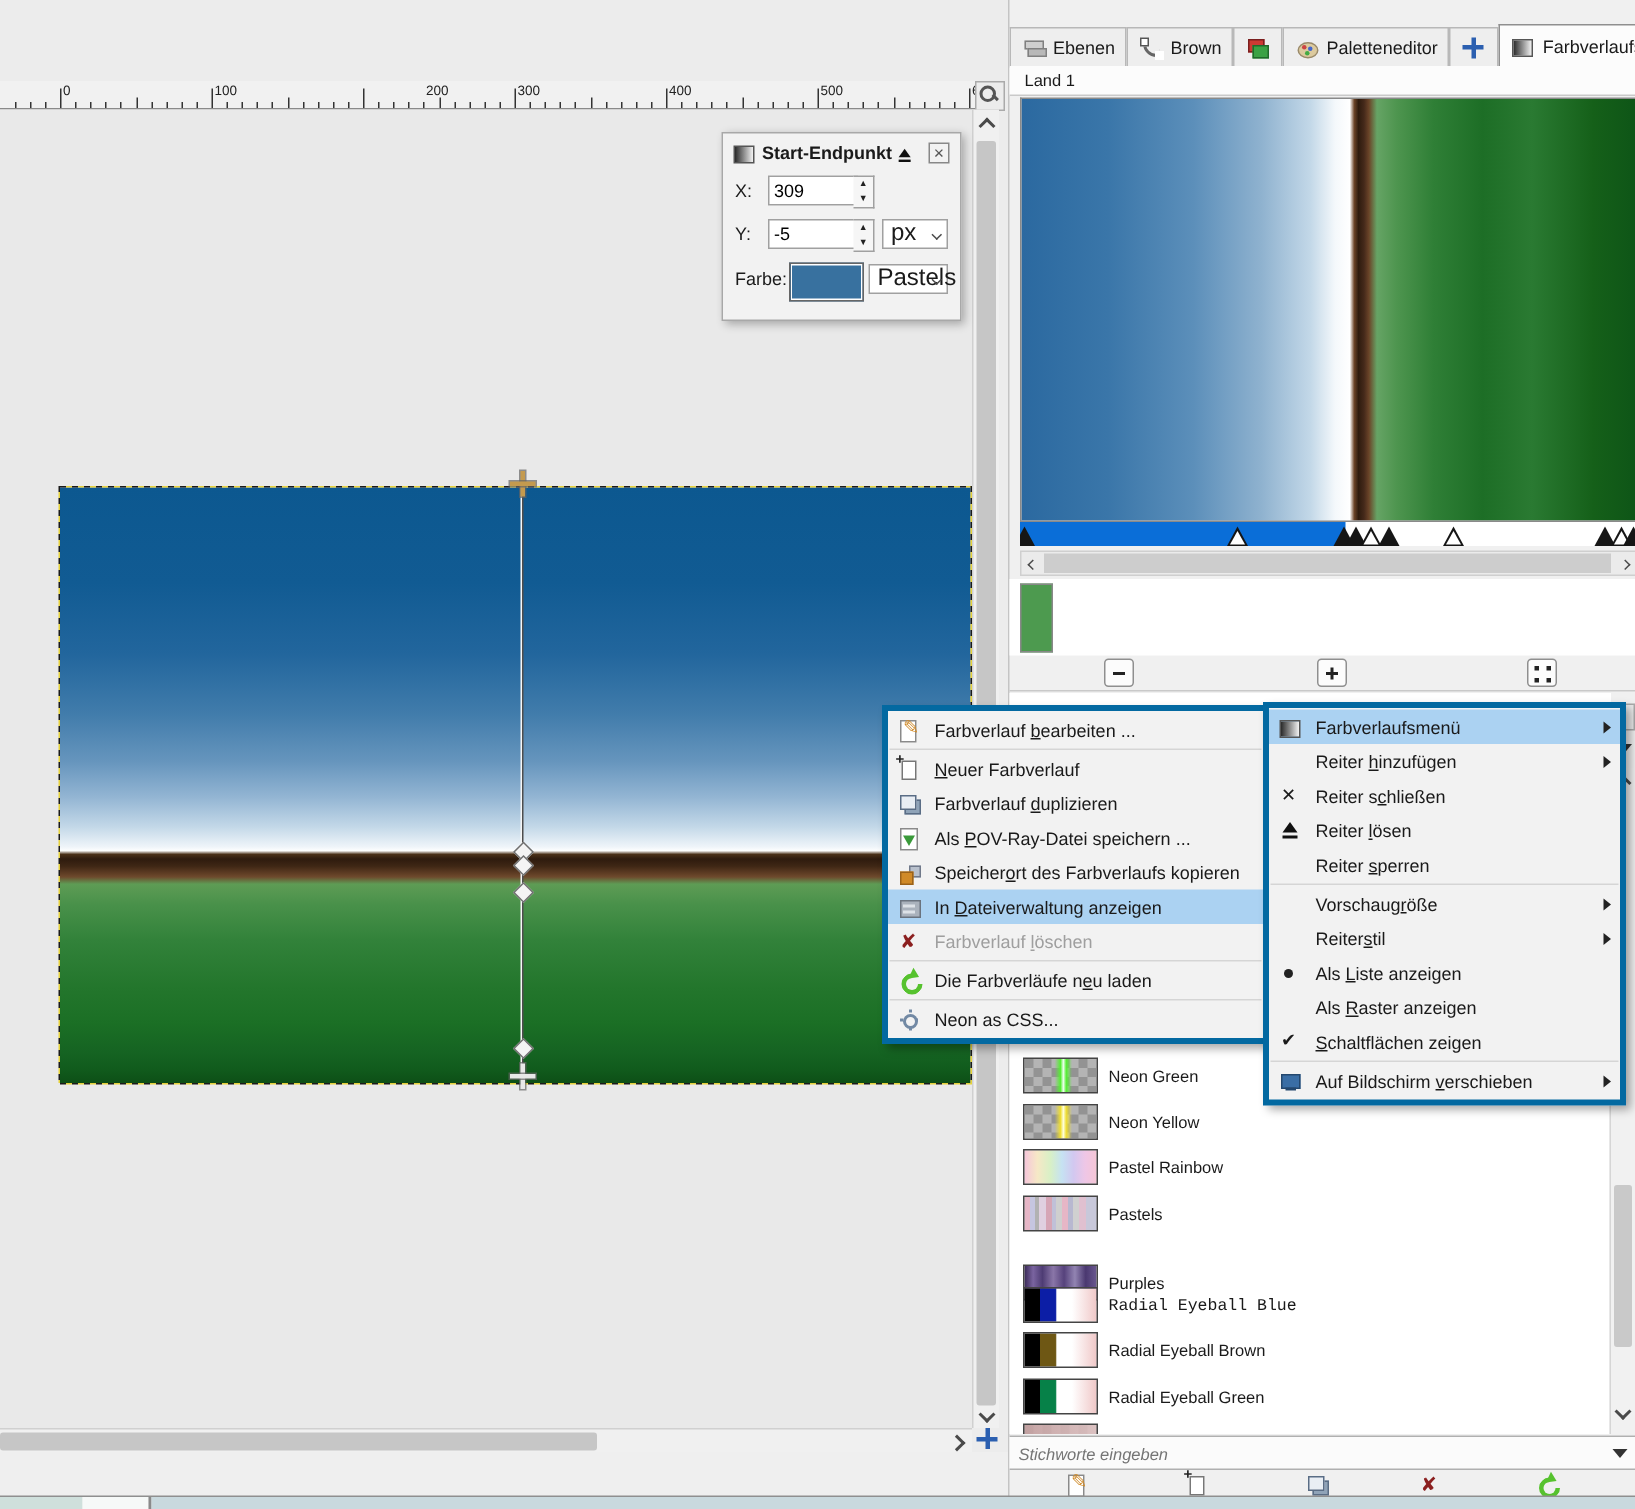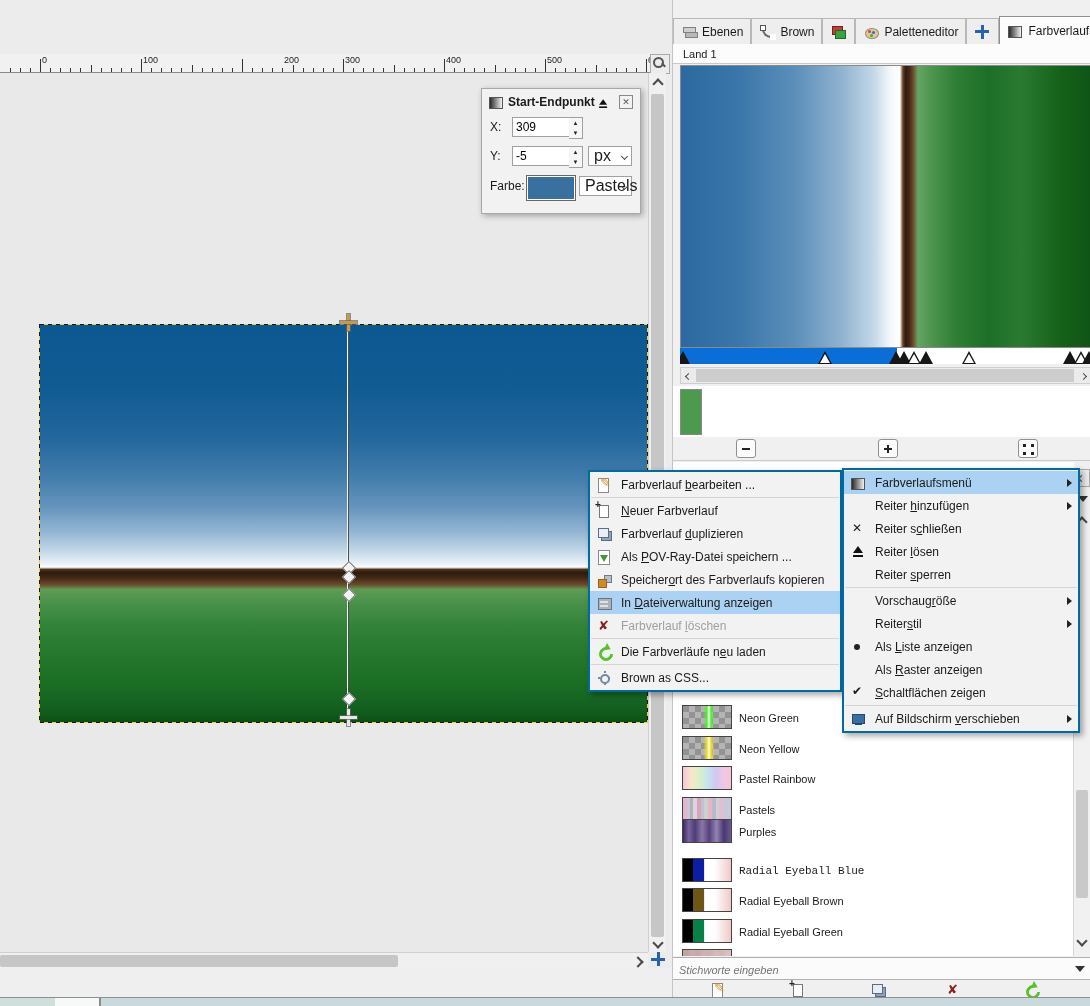--- a/index.html
+++ b/index.html
@@ -114,21 +114,21 @@
   #list-scroll{position:absolute;right:0;top:512px;width:17px;height:444px;background:#f1f1f1;border-left:1px solid #d6d6d6}
   #list-scroll .thumb{position:absolute;left:2px;top:278px;width:12px;height:108px;background:#c9c9c9;border-radius:2px}
   #panel-menu-btn{position:absolute;right:1px;top:469px;width:15px;height:16px;background:#ececec;border:1px solid #aaa;display:flex;align-items:center;justify-content:center}
   #panel-dd-btn{position:absolute;right:3px;top:496px;width:0;height:0;border-left:5px solid transparent;border-right:5px solid transparent;border-top:6px solid #333}
   #filter-row{position:absolute;left:0;top:957px;width:418px;height:23px;background:#fbfbfb;border-top:1px solid #b0b0b0;border-bottom:1px solid #b0b0b0;box-sizing:border-box}
   #filter-input{position:absolute;left:4px;top:2px;width:380px;height:17px;border:none;outline:none;background:transparent;font-family:"Liberation Sans",sans-serif;font-size:11px;font-style:italic;color:#6f6f6f}
   #filter-dd{position:absolute;right:6px;top:8px;width:0;height:0;border-left:5px solid transparent;border-right:5px solid transparent;border-top:6px solid #333}
   #footer-btns{position:absolute;left:0;top:980px;width:418px;height:20px}
   #footer-btns .ic{position:absolute;top:2px}
   
-  .menu{position:absolute;background:#f2f2f2;border:2px solid #0369a1;box-shadow:3px 3px 6px rgba(0,0,0,.35);z-index:60;padding:1px 0}
+  .menu{position:absolute;background:#f2f2f2;border:4px solid #0369a1;box-shadow:3px 3px 6px rgba(0,0,0,.35);z-index:60;padding:1px 0}
   .mrow{height:23px;display:flex;align-items:center;padding:0 6px 0 6px;gap:8px;font-size:12px;white-space:nowrap}
   .mrow .lbl{flex:1 1 auto}
   .mrow.hl{background:#abd2f2}
   .mrow.dis{color:#9f9f9f}
   .msep{height:1px;background:#d5d5d5;margin:1px 1px}
   .subarrow{width:0;height:0;border-top:4px solid transparent;border-bottom:4px solid transparent;border-left:5px solid #222;margin-left:6px}
   
   #start-dialog{left:481px;top:88px;width:158px;height:124px;background:#f2f2f2;border:1px solid #a8a8a8;box-shadow:2px 2px 6px rgba(0,0,0,.3);z-index:50}
   #sd-title{position:absolute;left:6px;top:5px;display:flex;align-items:center;gap:5px;font-weight:bold;font-size:12px}
   #sd-eject{position:absolute;right:28px;top:7px;transform:scale(.8)}
@@ -349,21 +349,21 @@
         <span class="nm">Neon Yellow</span>
       </div>
       <div class="grow" style="top: 302.1px;">
         <span class="sw" style="background: linear-gradient(90deg, rgb(246, 198, 218) 0%, rgb(246, 232, 198) 18%, rgb(216, 240, 198) 36%, rgb(198, 226, 242) 52%, rgb(210, 200, 240) 68%, rgb(238, 198, 230) 84%, rgb(246, 198, 214) 100%);"></span>
         <span class="nm">Pastel Rainbow</span>
       </div>
       <div class="grow" style="top: 332.65px;">
         <span class="sw" style="background: linear-gradient(90deg, rgb(230, 182, 198) 0px, rgb(230, 182, 198) 8%, rgb(198, 198, 224) 8%, rgb(198, 198, 224) 14%, rgb(178, 178, 178) 14%, rgb(178, 178, 178) 20%, rgb(224, 208, 224) 20%, rgb(224, 208, 224) 30%, rgb(214, 166, 182) 30%, rgb(214, 166, 182) 38%, rgb(192, 192, 216) 38%, rgb(192, 192, 216) 44%, rgb(207, 207, 207) 44%, rgb(207, 207, 207) 52%, rgb(230, 182, 198) 52%, rgb(230, 182, 198) 60%, rgb(184, 184, 208) 60%, rgb(184, 184, 208) 68%, rgb(208, 208, 208) 68%, rgb(208, 208, 208) 76%, rgb(224, 192, 208) 76%, rgb(224, 192, 208) 86%, rgb(200, 200, 218) 86%, rgb(200, 200, 218) 100%);"></span>
         <span class="nm">Pastels</span>
       </div>
-      <div class="grow" style="top: 355px;">
+      <div class="grow" style="top: 379px;">
         <span class="sw" style="background: linear-gradient(90deg, rgb(58, 42, 88) 0%, rgb(122, 100, 160) 12%, rgb(78, 60, 116) 25%, rgb(138, 118, 168) 40%, rgb(86, 66, 124) 55%, rgb(146, 132, 178) 70%, rgb(74, 56, 112) 85%, rgb(106, 88, 144) 100%);"></span>
         <span class="nm">Purples</span>
       </div>
       <div class="grow" style="top: 393.75px; font-family: Liberation Mono, monospace;">
         <span class="sw" style="background: linear-gradient(90deg, rgb(0, 0, 0) 0px, rgb(0, 0, 0) 21%, rgb(12, 30, 166) 21%, rgb(12, 30, 166) 43%, rgb(255, 255, 255) 45%, rgb(255, 255, 255) 66%, rgb(240, 200, 200) 100%);"></span>
         <span class="nm">Radial Eyeball Blue</span>
       </div>
       <div class="grow" style="top: 424.3px;">
         <span class="sw" style="background: linear-gradient(90deg, rgb(0, 0, 0) 0px, rgb(0, 0, 0) 21%, rgb(110, 87, 20) 21%, rgb(110, 87, 20) 43%, rgb(255, 255, 255) 45%, rgb(255, 255, 255) 66%, rgb(240, 200, 200) 100%);"></span>
         <span class="nm">Radial Eyeball Brown</span>
@@ -467,21 +467,21 @@
       <span class="lbl">Farbverlauf <u>l</u>öschen</span>
     </div>
     <div class="msep"></div>
     <div class="mrow">
       <span class="ic icon-refresh"></span>
       <span class="lbl">Die Farbverläufe n<u>e</u>u laden</span>
     </div>
     <div class="msep"></div>
     <div class="mrow">
       <span class="ic icon-gears"></span>
-      <span class="lbl">Brown as CSS...</span>
+      <span class="lbl">Neon as CSS...</span>
     </div>
   </div>
 <div class="menu" id="menu2" style="left:842px;top:468px;width:234px">
     <div class="mrow hl">
       <span class="ic icon-gradient"></span>
       <span class="lbl">Farbverlaufsmenü</span>
       <span class="subarrow"></span>
     </div>
     <div class="mrow">
       <span class="ic"></span>

